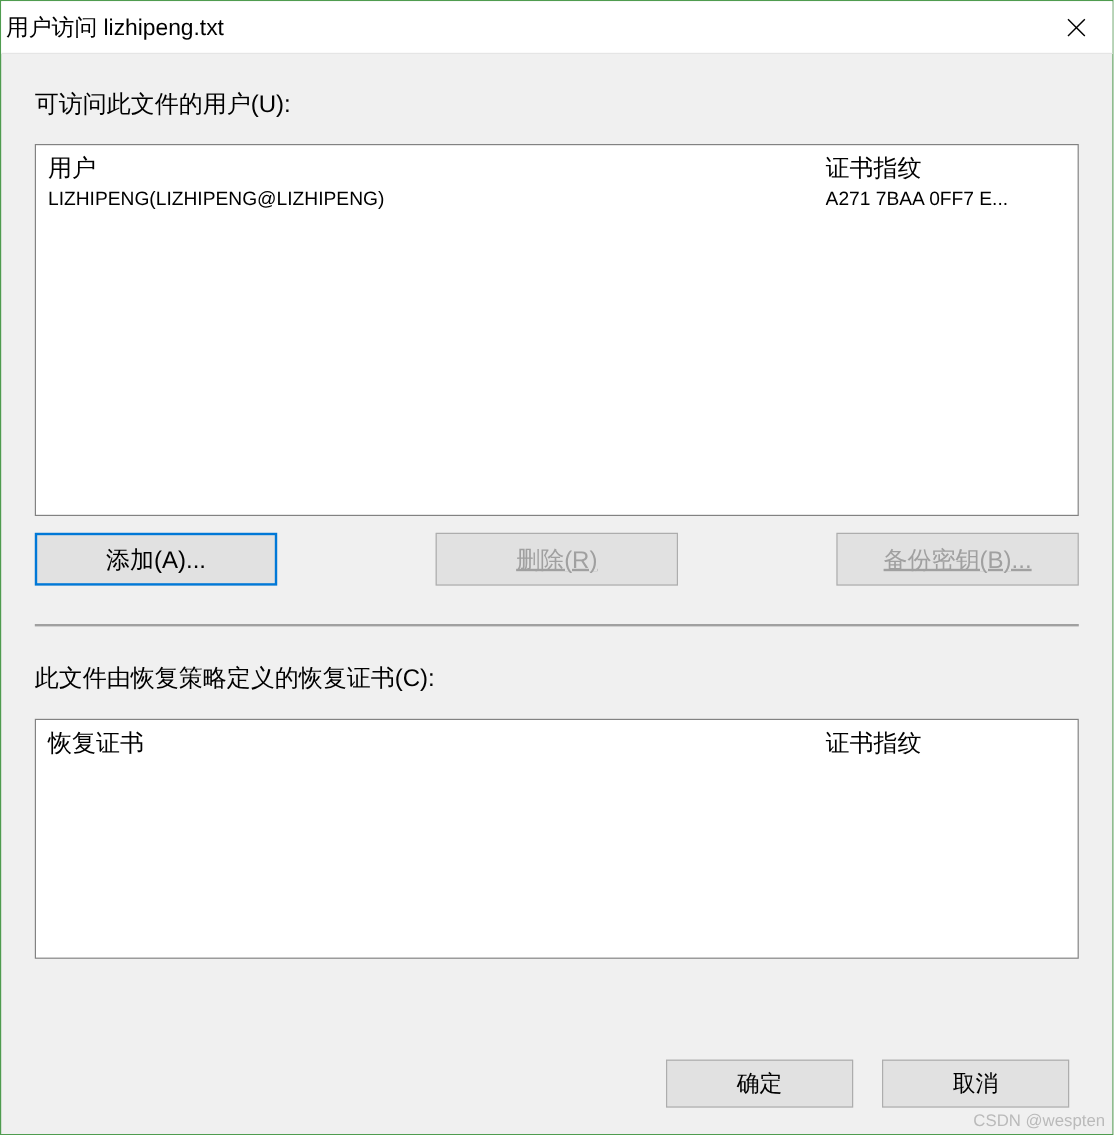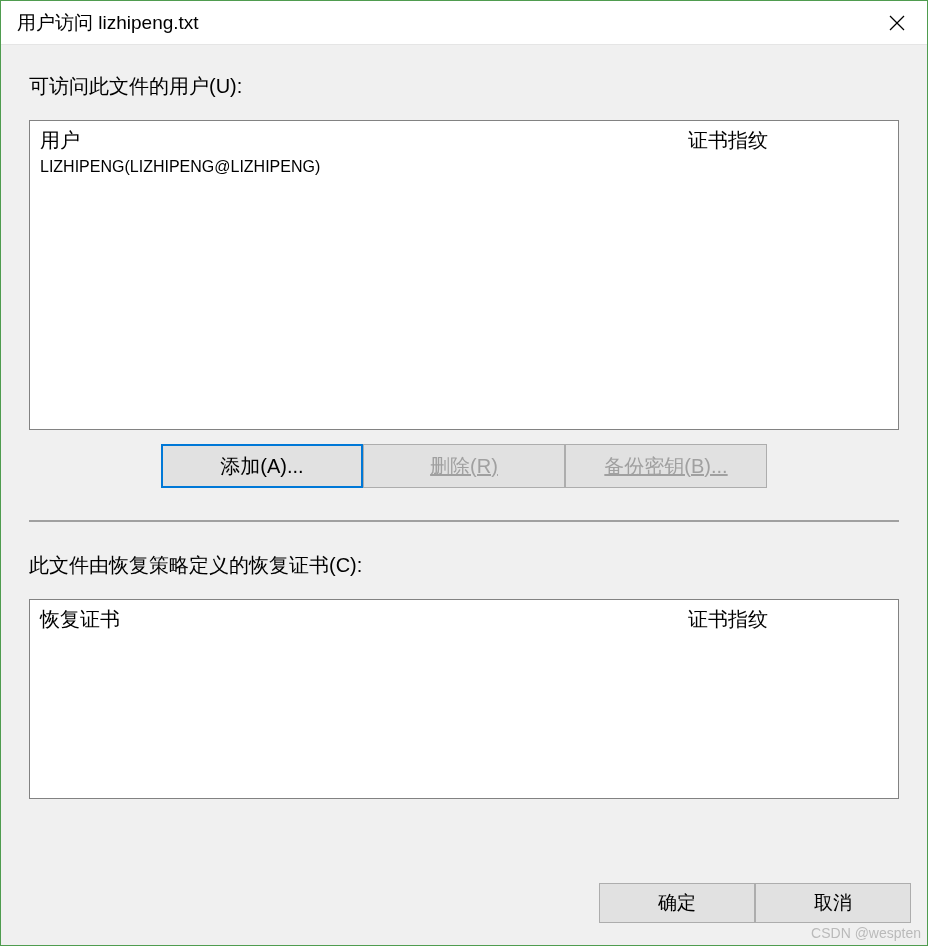--- a/index.html
+++ b/index.html
@@ -22,21 +22,21 @@
       border: 1px solid #4f9c4f;
       display: flex;
       flex-direction: column;
     }
     .titlebar {
       height: 44px;
       background: #ffffff;
       display: flex;
       align-items: center;
       justify-content: space-between;
-      padding: 0 0 0 16px;
+      padding: 0 0 0 4px;
       border-bottom: 1px solid #e5e5e5;
     }
     .titlebar-title {
       font-size: 19px;
       color: #000;
     }
     .close-btn {
       width: 60px;
       height: 44px;
       display: flex;
@@ -89,23 +89,23 @@
       flex: 0 0 648px;
     }
     .col-right {
       flex: 1;
       white-space: nowrap;
       overflow: hidden;
       text-overflow: ellipsis;
     }
     .button-row {
       display: flex;
-      justify-content: center;
+      justify-content: space-between;
       margin-top: 14px;
-      gap: 0;
+      gap: 16px;
     }
     .btn {
       width: 202px;
       height: 44px;
       border: 1px solid #adadad;
       background: #e1e1e1;
       font-size: 20px;
       font-family: inherit;
       cursor: pointer;
       display: flex;
@@ -123,24 +123,24 @@
       cursor: default;
       text-decoration: underline;
     }
     .divider {
       border: none;
       border-top: 2px solid #a0a0a0;
       margin: 32px 0 30px 0;
     }
     .bottom-buttons {
       position: absolute;
-      right: 16px;
+      right: 36px;
       bottom: 22px;
       display: flex;
-      gap: 0;
+      gap: 24px;
     }
     .btn.bottom {
       width: 156px;
       height: 40px;
       font-size: 19px;
     }
     .watermark {
       position: absolute;
       right: 6px;
       bottom: 4px;
@@ -169,20 +169,21 @@
 
     <div class="section-label">可访问此文件的用户(U):</div>
 
     <div class="listbox users">
       <div class="list-header">
         <div class="col-left">用户</div>
         <div class="col-right">证书指纹</div>
       </div>
       <div class="list-row">
         <div class="col-left">LIZHIPENG(LIZHIPENG@LIZHIPENG)</div>
+        <div class="col-right">A271 7BAA 0FF7 E...</div>
       </div>
     </div>
 
     <div class="button-row">
       <button class="btn default">添加(A)...</button>
       <button class="btn" disabled="">删除(R)</button>
       <button class="btn" disabled="">备份密钥(B)...</button>
     </div>
 
     <hr class="divider">

